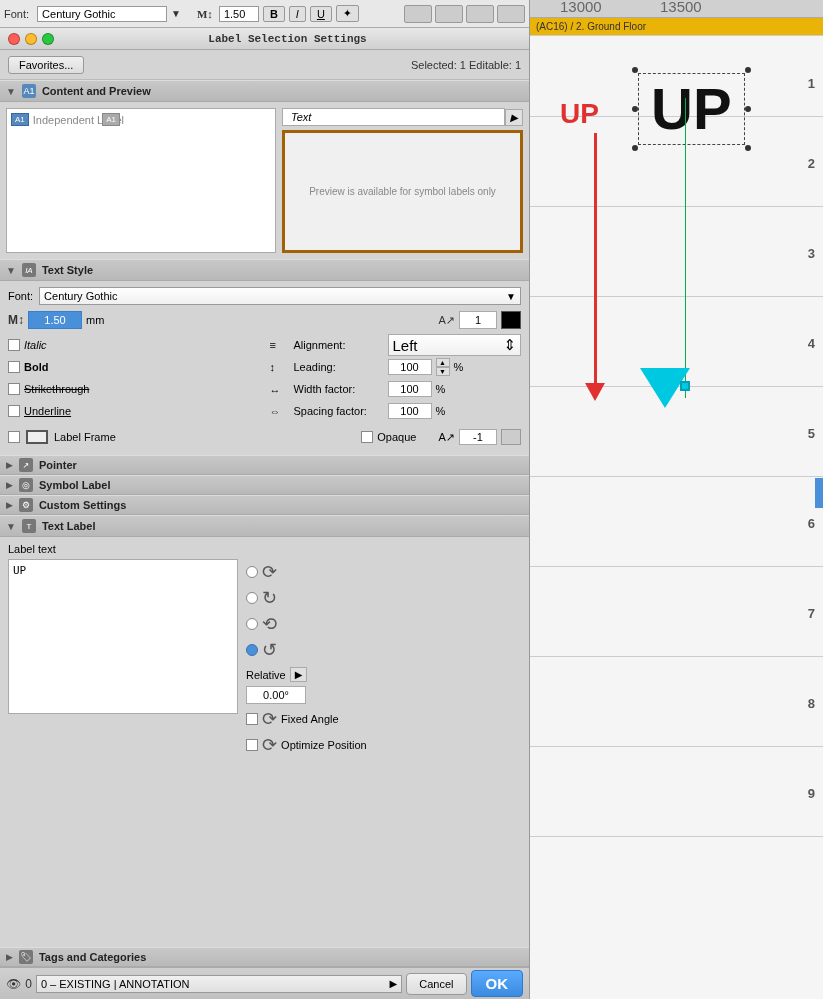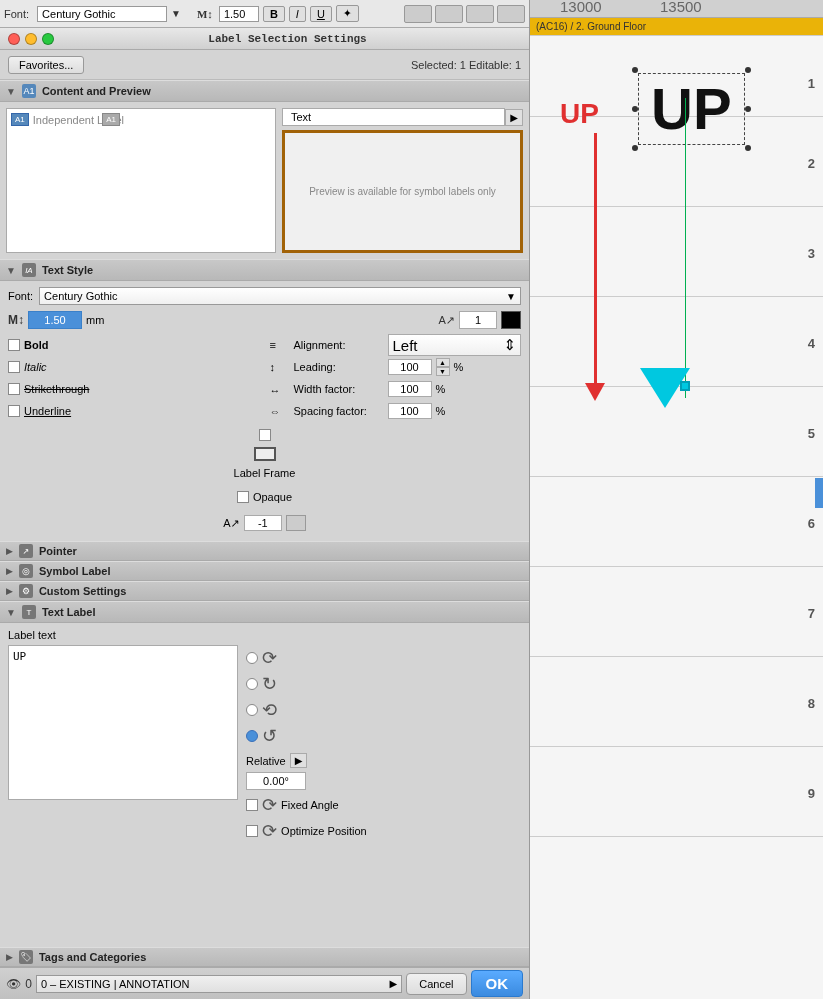--- a/index.html
+++ b/index.html
@@ -135,20 +135,21 @@
     .right-preview {
       flex: 1;
       display: flex;
       flex-direction: column;
       gap: 4px;
     }
     .text-dropdown {
       display: flex;
       align-items: center;
       gap: 0;
+      font-style: italic;
     }
     .text-dropdown-label {
       background: #fff;
       border: 1px solid #aaa;
       padding: 2px 8px;
       font-size: 11px;
       flex: 1;
     }
     .text-dropdown-arrow {
       background: #e0e0e0;
@@ -284,21 +285,20 @@
       text-align: center;
     }
     .pct-label { font-size: 11px; }
 
     .label-frame-row {
       display: flex;
       align-items: center;
       gap: 6px;
       margin-top: 4px;
       padding: 4px 0;
-      flex-direction: column;
     }
     .lf-icon {
       width: 20px; height: 16px;
       background: #555;
       border: 1px solid #333;
       display: inline-block;
     }
     .opaque-check-row {
       display: flex;
       align-items: center;
@@ -675,25 +675,25 @@
       <span class="size-spacer"></span>
       <span style="font-size:11px;color:#333;">A↗</span>
       <input class="angle-input" type="text" value="1" style="">
       <div class="color-box"></div>
     </div>
 
     <div class="format-grid">
       <div class="format-left">
         <div class="format-row">
           <div class="format-check"></div>
-          <span class="format-label format-bold-label">Bold</span>
+          <span class="format-label format-italic-label">Italic</span>
         </div>
         <div class="format-row">
           <div class="format-check"></div>
-          <span class="format-label format-italic-label">Italic</span>
+          <span class="format-label format-bold-label">Bold</span>
         </div>
         <div class="format-row">
           <div class="format-check"></div>
           <span class="format-label format-strike-label">Strikethrough</span>
         </div>
         <div class="format-row">
           <div class="format-check"></div>
           <span class="format-label format-underline-label">Underline</span>
         </div>
       </div>

